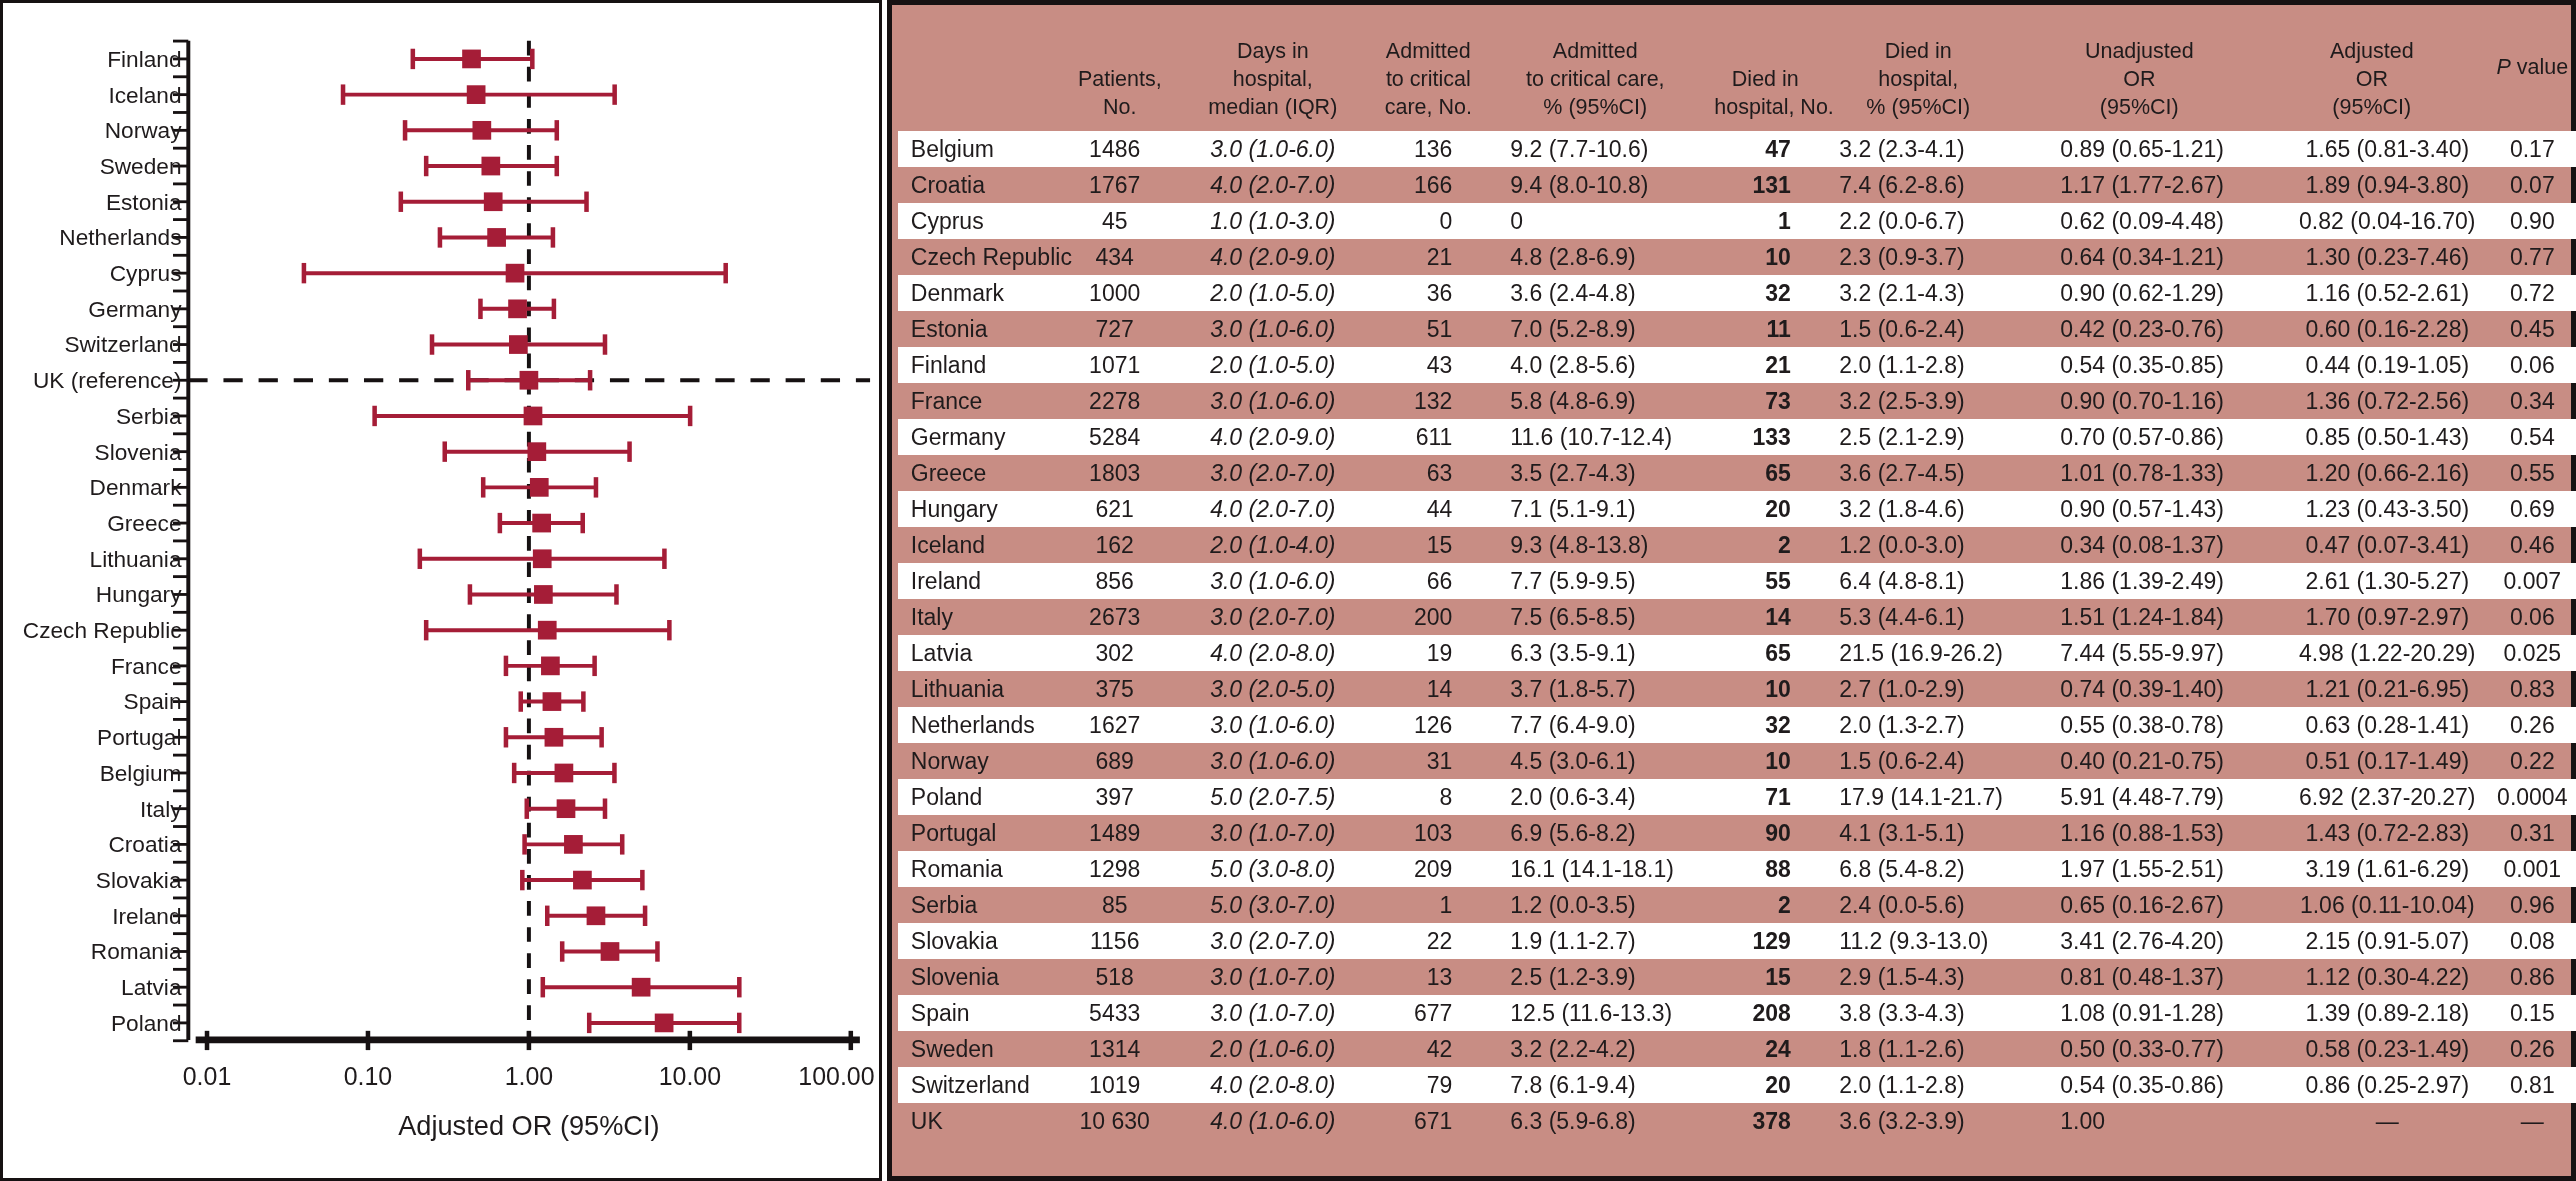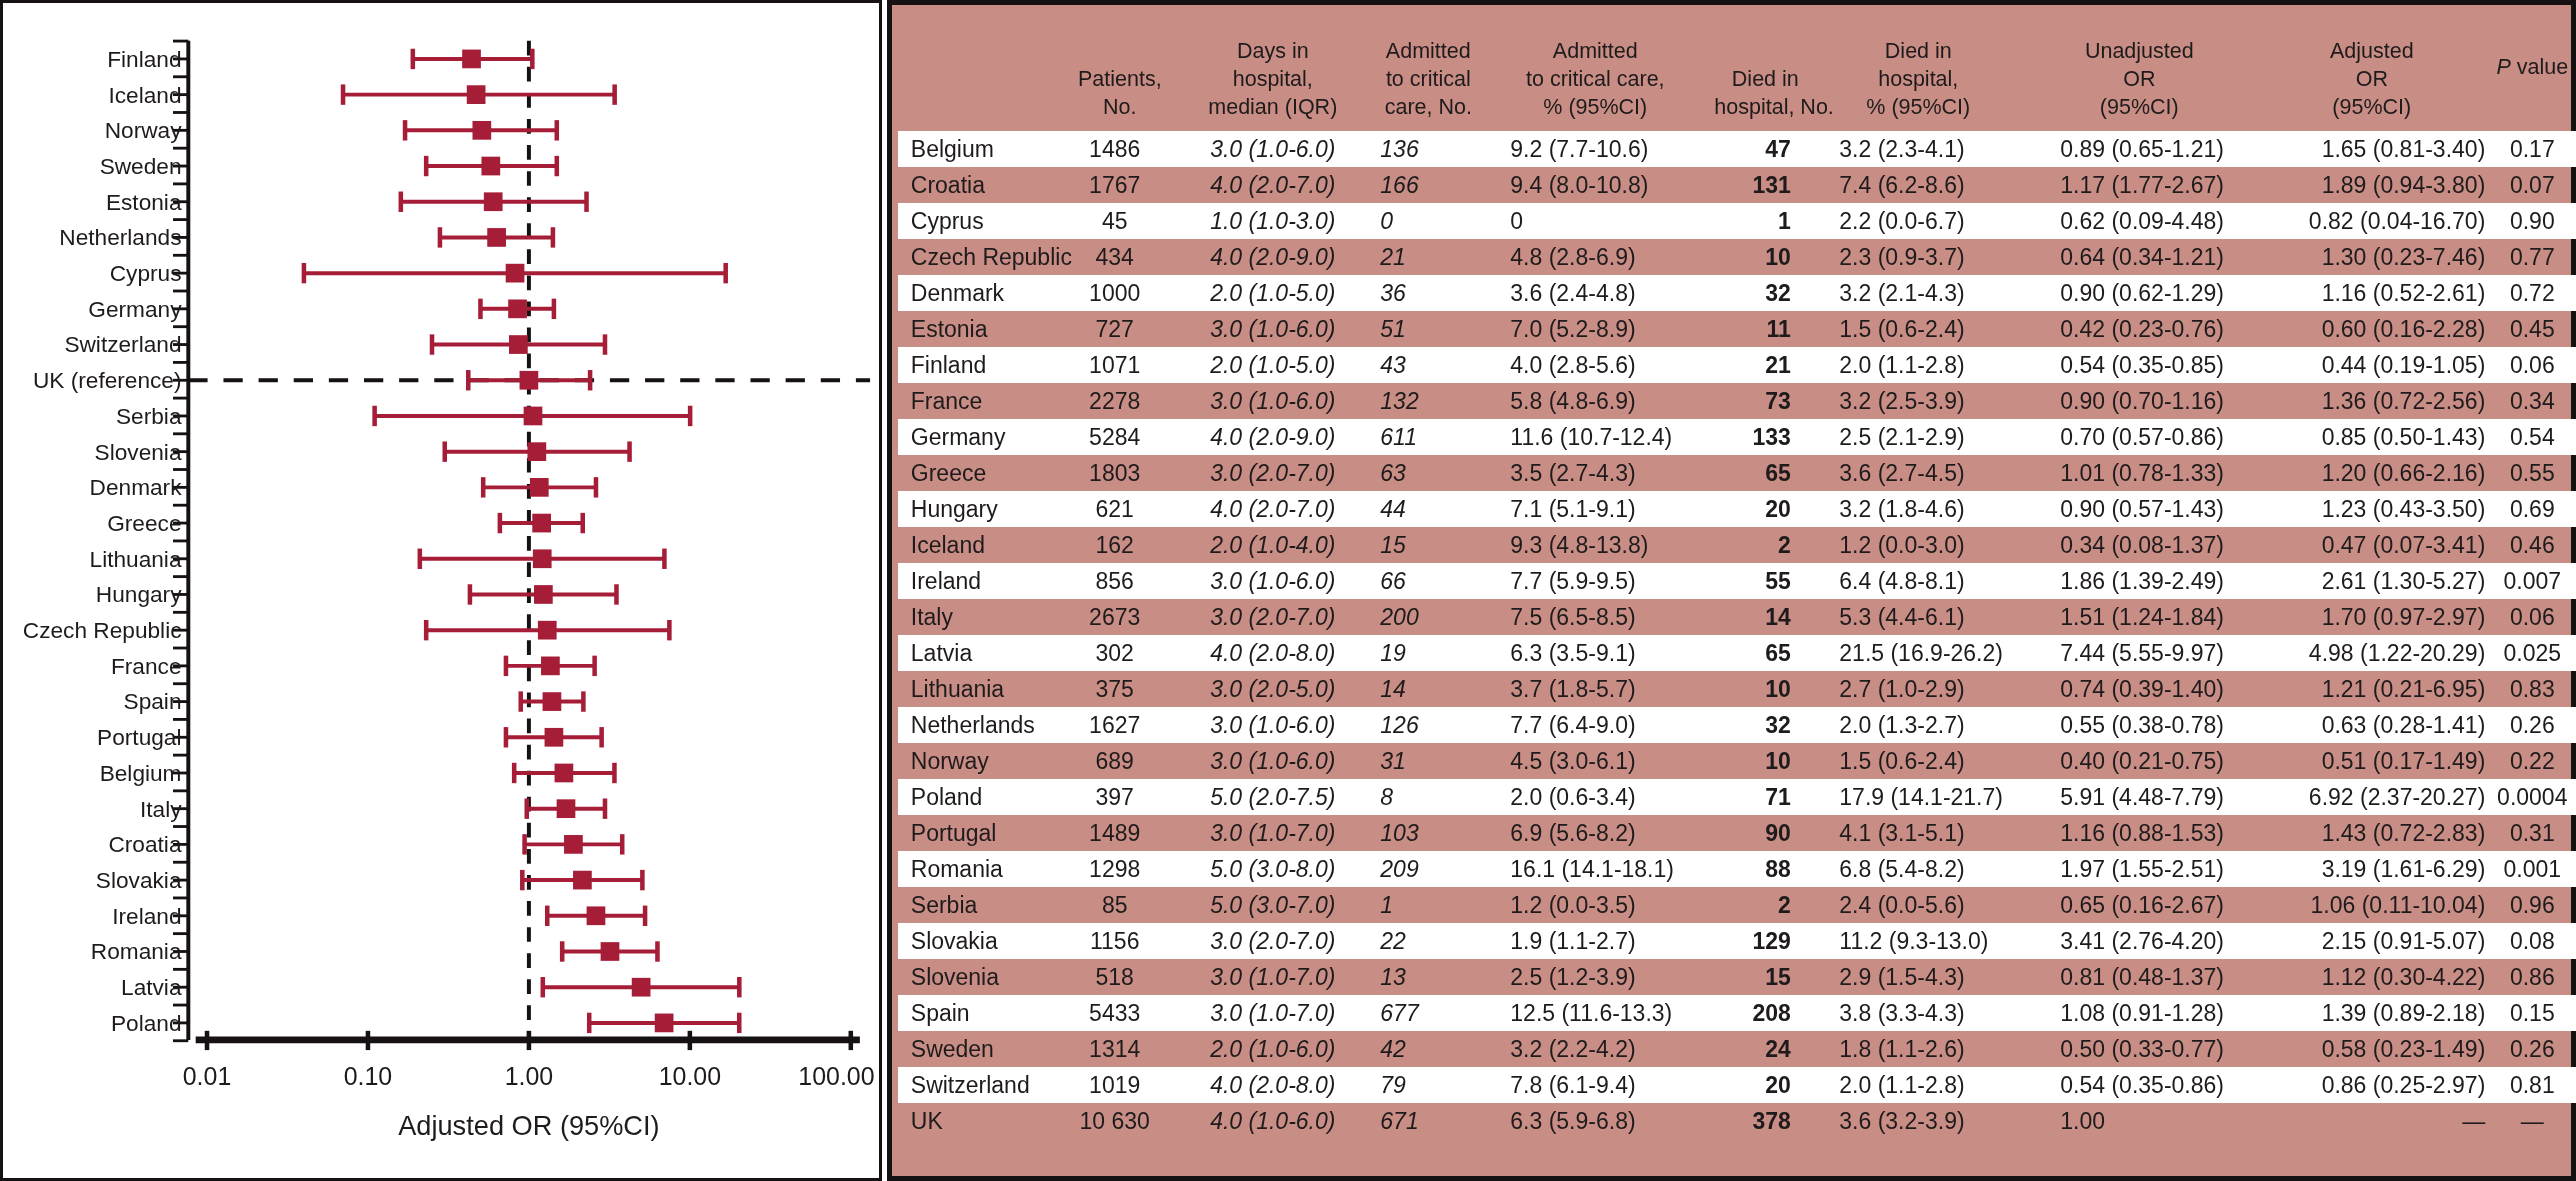--- a/index.html
+++ b/index.html
@@ -56,26 +56,26 @@
     height:36px;
     padding:0;
     white-space:nowrap;
     overflow:visible;
   }
   tr.stripe-white{background:#fff;}
   tr.stripe-pink{background:transparent;}
   td.c-country{text-align:left;padding-left:12.5px;}
   td.c-patients{text-align:center;padding-right:10.2px;}
   td.c-days{text-align:center;font-style:italic;}
-  td.c-adm_no{padding-right:24px;font-style:italic;}
+  td.c-adm_no{text-align:right;padding-right:24px;}
   td.c-adm_pct{text-align:left;padding-left:34px;margin-top:39px;}
   td.c-died_no{text-align:right;padding-right:25.5px;font-weight:bold;}
   td.c-died_pct{text-align:left;padding-left:23px;}
   td.c-unadj{text-align:left;padding-left:40px;}
-  td.c-adj{text-align:right;padding-left:31px;}
+  td.c-adj{text-align:center;padding-left:31px;}
   td.c-p{text-align:center;}
 </style>
 </head>
 <body>
 
 <div class="figure">
   <div class="panel-left">
     <svg id="forest-svg" width="875" height="1175" viewBox="0 0 1544 2072">
         <line x1="928" y1="66" x2="928" y2="1823" stroke="#161112" stroke-width="7" stroke-dasharray="26 20"></line>
         <line x1="327" y1="665" x2="1530" y2="665" stroke="#161112" stroke-width="7" stroke-dasharray="34 28"></line>

